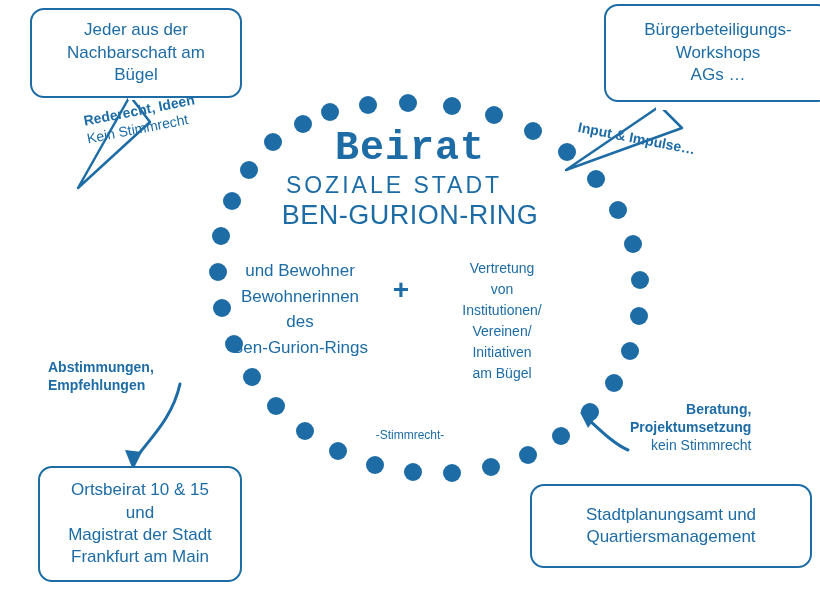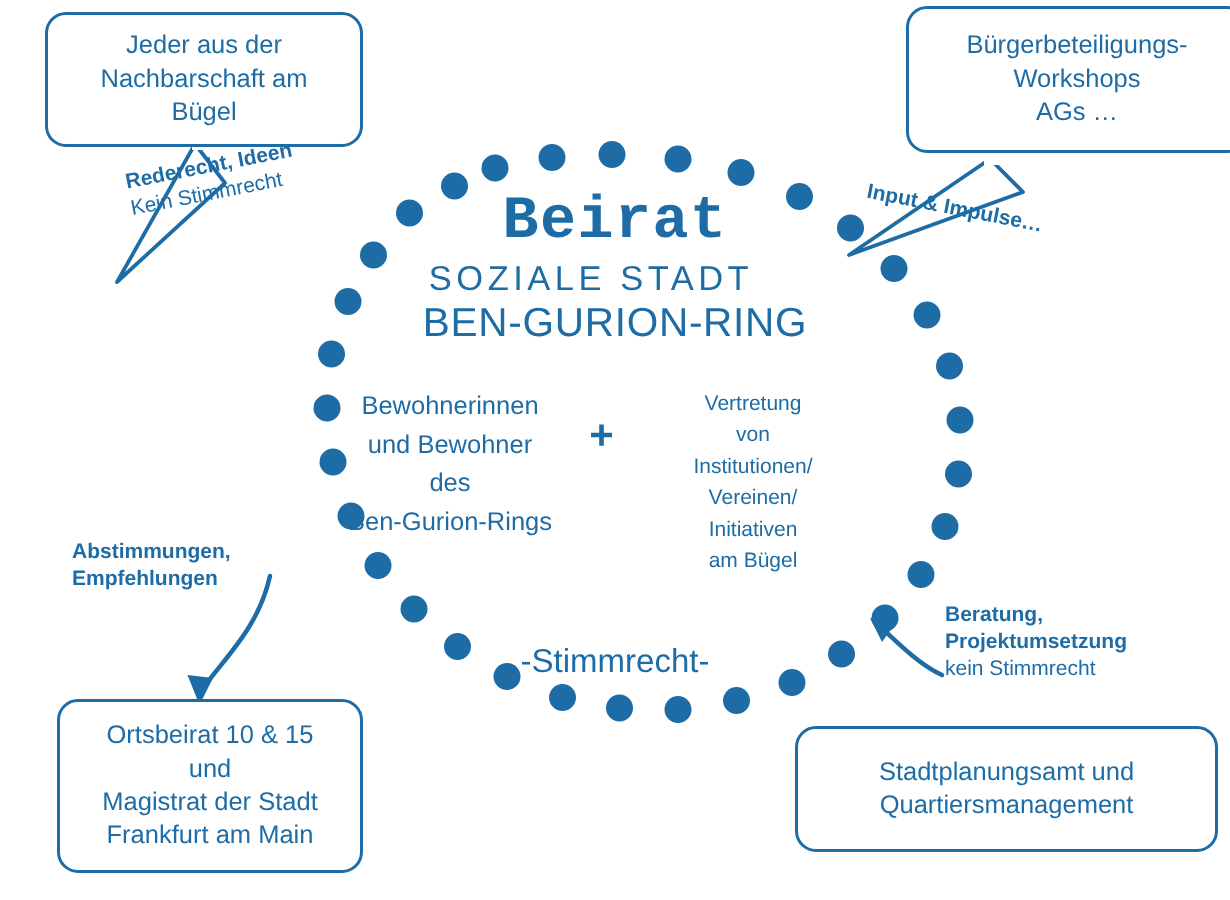--- a/index.html
+++ b/index.html
@@ -58,21 +58,21 @@
     white-space: nowrap;
   }
   .edge-label .bold { font-weight: bold; }
   .edge-label .light { font-weight: normal; }
   .skew { transform: rotate(-11deg); transform-origin: left top; }
   .skew-r { transform: rotate(11deg); transform-origin: left top; }
 
   #label-rederecht { left: 82px;  top: 112px; }
   #label-input     { left: 580px; top: 118px; }
   #label-abstimmungen { left: 48px; top: 358px; }
-  #label-beratung  { left: 630px; top: 400px; }
+  #label-beratung  { left: 630px; top: 400px; text-align: right; }
 
   .center-text {
     position: absolute;
     text-align: center;
     color: #1d6ca5;
   }
   #title-main {
     left: 260px; top: 126px; width: 300px;
     font-size: 40px; font-weight: bold; letter-spacing: 1px; font-family: Liberation Mono, monospace;
   }
@@ -91,21 +91,21 @@
   #plus-sign {
     left: 386px; top: 274px; width: 30px;
     font-size: 28px; font-weight: bold;
   }
   #col-right {
     left: 414px; top: 258px; width: 176px;
     font-size: 14px; line-height: 1.5;
   }
   #stimmrecht {
     left: 300px; top: 428px; width: 220px;
-    font-size: 22px;
+    font-size: 12px;
   }
 </style>
 </head>
 <body>
 
 <div id="stage">
 
   <svg class="layer" viewBox="0 0 820 600">
     <g id="ring-dots" fill="#1d6ca5">
       <circle cx="408" cy="103" r="9"></circle>
@@ -199,22 +199,22 @@
     <div class="bold">Beratung,</div>
     <div class="bold">Projektumsetzung</div>
     <div class="light">kein Stimmrecht</div>
   </div>
 
   <div class="center-text" id="title-main">Beirat</div>
   <div class="center-text" id="title-sub1">SOZIALE STADT</div>
   <div class="center-text" id="title-sub2">BEN-GURION-RING</div>
 
   <div class="center-text" id="col-left">
+    <div>und Bewohner</div>
     <div>Bewohnerinnen</div>
-    <div>und Bewohner</div>
     <div>des</div>
     <div>Ben-Gurion-Rings</div>
   </div>
 
   <div class="center-text" id="plus-sign">+</div>
 
   <div class="center-text" id="col-right">
     <div>Vertretung</div>
     <div>von</div>
     <div>Institutionen/</div>

